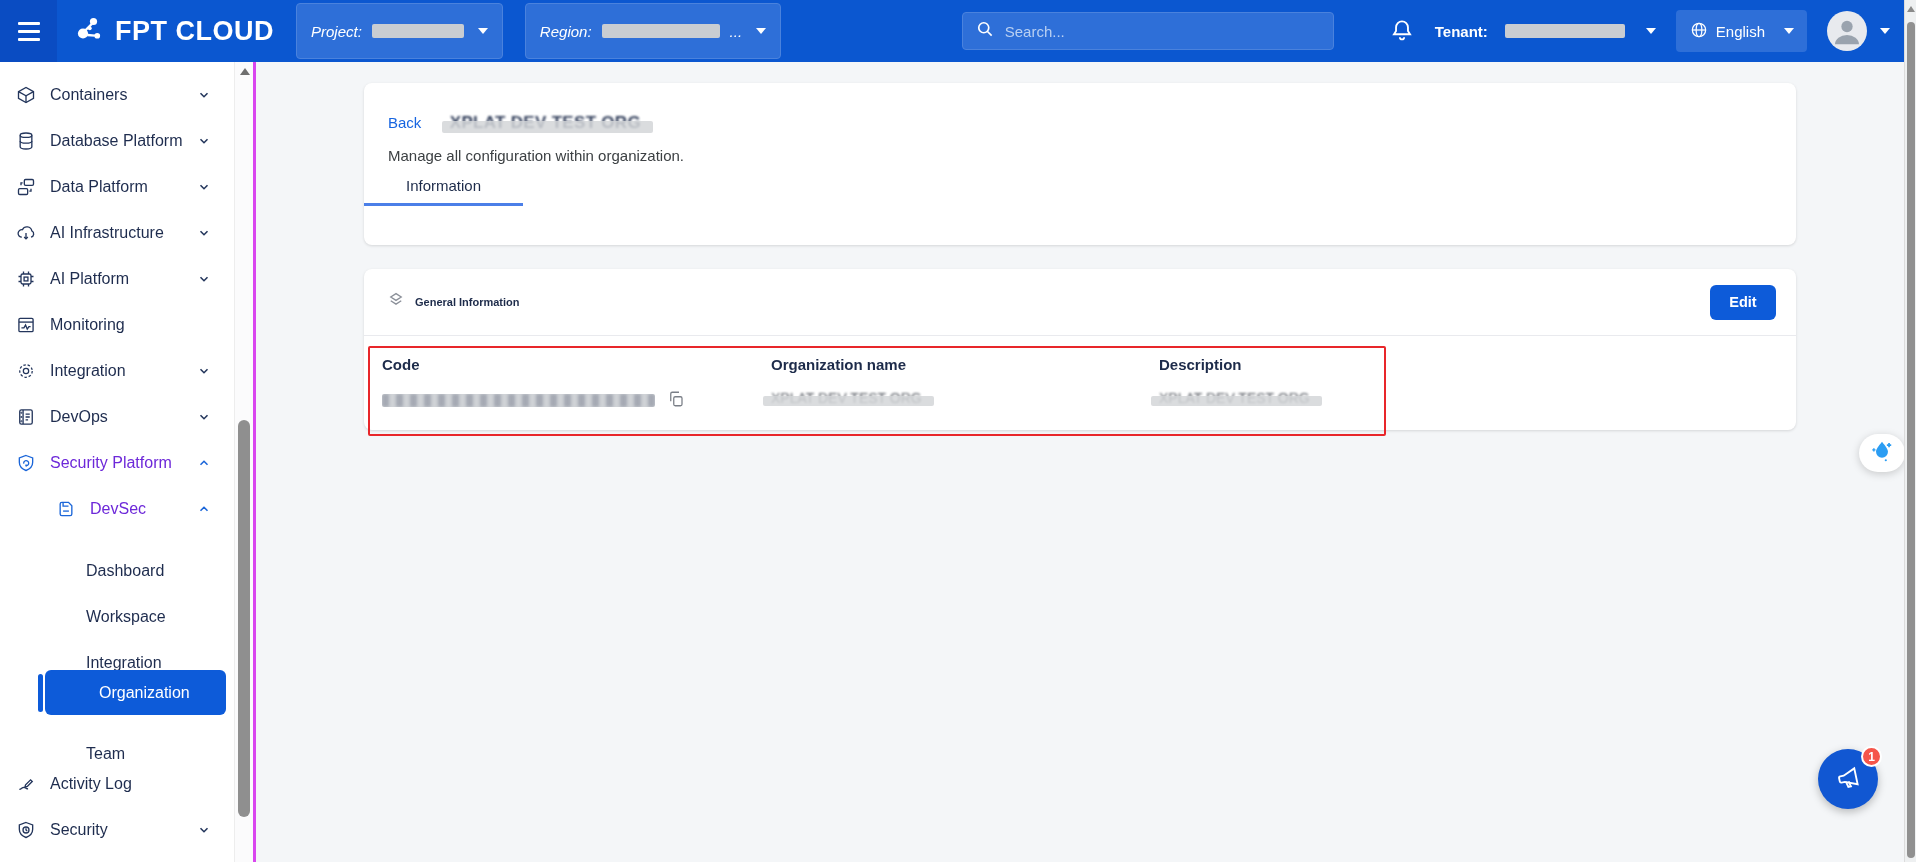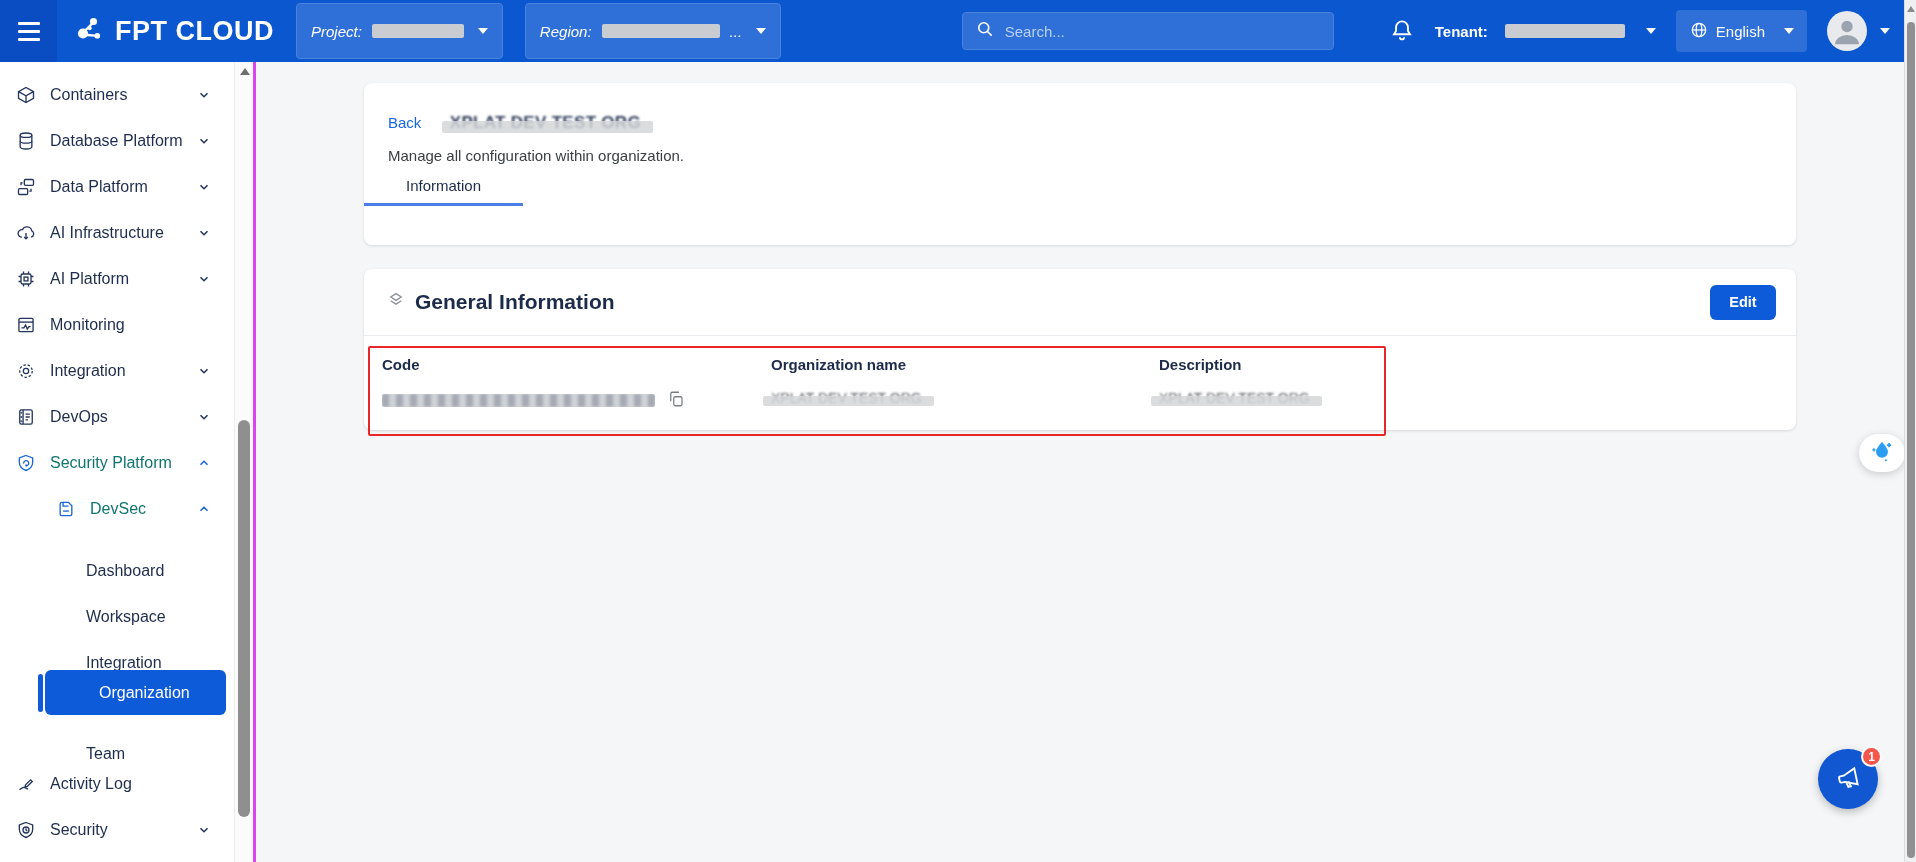--- a/index.html
+++ b/index.html
@@ -39,21 +39,21 @@
     align-items:center; justify-content:center; overflow:hidden; }
   
   .sidebar { position:absolute; top:62px; left:0; width:256px; height:800px; background:#fff;
     border-right:3px solid #d946ef; z-index:10; }
   .s-list { padding-top:10px; }
   .s-item { height:46px; display:flex; align-items:center; padding-left:15px; cursor:pointer;
     font-size:16px; color:#1e2c4e; position:relative; }
   .s-item .s-ico { width:22px; height:22px; display:flex; align-items:center; justify-content:center; flex:0 0 auto; }
   .s-item .s-lbl { margin-left:13px; white-space:nowrap; }
   .s-chev { margin-left:auto; margin-right:42px; display:flex; align-items:center; }
-  .s-item.blue { color:#0f766e; }
+  .s-item.blue { color:#6d28d9; }
   .s-item.lvl1 { padding-left:55px; }
   .s-item.lvl2 { padding-left:86px; }
   .s-item.lvl2 .s-lbl { margin-left:0;margin-top:31px; }
   .s-item.selected { margin-left:45px; margin-right:27px; padding-left:41px; height:45px;
     background:#0d5bd9; border-radius:6px; color:#fff; }
   .s-item.selected::before { content:""; position:absolute; left:-7px; top:3.5px; width:5px; height:38px;
     background:#0d5bd9; border-radius:3px; }
   .side-scroll { position:absolute; top:0; right:0; width:19px; height:100%; background:#fbfbfc;
     border-left:1px solid #ededed; }
   .side-scroll .arrow-up { position:absolute; top:6px; left:4.5px; width:0; height:0;
@@ -75,21 +75,21 @@
   .back-link { display:inline-block; margin-left:24px; color:#1765e0; font-size:15px; font-weight:500;
     text-decoration:none; cursor:pointer; }
   .page-title { margin:16px 0 0 24px; font-size:17px; font-weight:bold; color:#1d2b4a; letter-spacing:.3px; }
   .subtitle { margin:14px 4px 0 24px; font-size:15px; color:#3c4043; }
   .tabs { margin-top:13px; display:flex; }
   .tab { width:159px; text-align:center; padding-bottom:9px; font-size:15px; font-weight:500;
     color:#1d2b4a; cursor:pointer; border-bottom:3px solid transparent; }
   .tab.active { border-bottom-color:#4b7fe8; }
   .card2 { margin-top:24px; height:161px; position:relative; }
   .gi-head { height:66px; display:flex; align-items:center; padding:0 20px 0 23px; }
-  .gi-title { font-size:21px; font-weight:bold; margin-left:10px; color:#1d2b4a; }
+  .gi-title { font-size:11px; font-weight:bold; margin-left:10px; color:#1d2b4a; }
   .edit-btn { margin-left:auto; width:66px; height:35px; background:#0d5bd9; color:#fff; border:none;
     border-radius:6px; font-size:14.5px; font-weight:bold; cursor:pointer; font-family:"Liberation Sans",sans-serif; }
   .divider { height:1px; background:#e9eaee; }
   .gi-body { position:relative; height:94px; }
   .red-box { position:absolute; left:4px; top:10px; width:1018px; height:90px;
     border:2px solid #e8262a; border-radius:2px; pointer-events:none; z-index:3; }
   .field { position:absolute; top:20px; }
   .f-code { left:18px; } .f-org { left:407px; } .f-desc { left:795px; }
   .f-label { font-size:15px; font-weight:bold; color:#1d2b4a; }
   .f-value { margin-top:17px; display:flex; align-items:center; font-size:14px; color:#4a4f57; }

